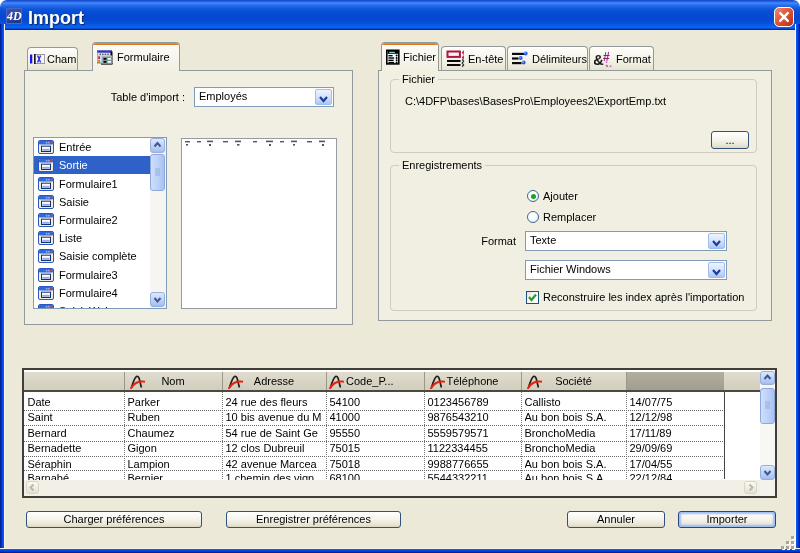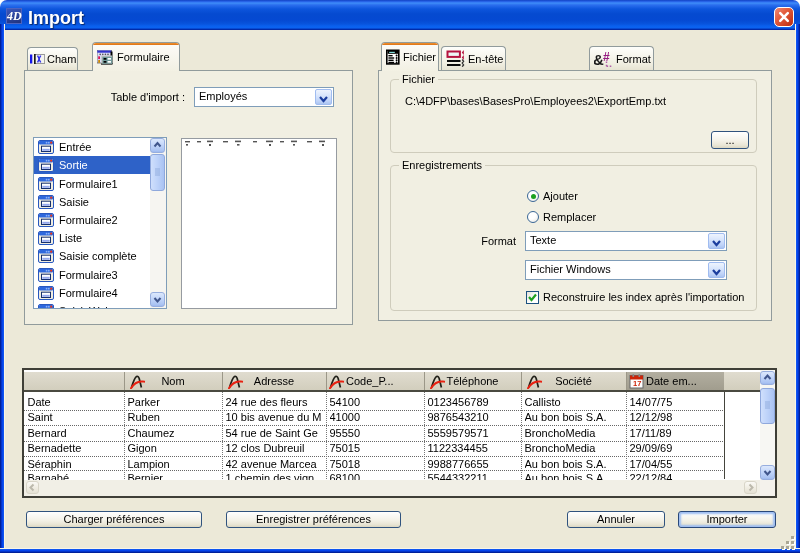--- a/index.html
+++ b/index.html
@@ -281,20 +281,34 @@
     <svg width="19" height="17" viewBox="0 0 19 17">
         <rect x="1.5" y="1.5" width="12.4" height="5.4" fill="#edf6f4" stroke="#b5123e" stroke-width="2"></rect>
         <rect x="1" y="10" width="13.5" height="2" fill="#0a0a0a"></rect>
         <rect x="1" y="14" width="13.5" height="2" fill="#0a0a0a"></rect>
         <path d="M17.8 0 L17.8 5 L15.8 2.5 Z" fill="#b5123e"></path>
         <path d="M17.8 5 L17.8 10 L15.8 7.5 Z" fill="#b5123e"></path>
         <path d="M16.2 9.5 l1.4 1.8 l-1.4 1.8 l1.4 1.8 l-1.4 1.8" stroke="#333" stroke-width="1.3" fill="none"></path>
       </svg>
     <span>En-tête</span>
   </div>
+  <div class="a tab" style="left:507px;top:46px;width:81px;height:24px">
+    <svg width="17" height="15" viewBox="0 0 17 15">
+        <rect x="0" y="1.8" width="12" height="2.2" fill="#0a0a0a"></rect>
+        <rect x="0" y="6.4" width="6.5" height="2.2" fill="#0a0a0a"></rect>
+        <rect x="0" y="11" width="9.5" height="2.2" fill="#0a0a0a"></rect>
+        <circle cx="13.6" cy="2.4" r="2" fill="#2858e8"></circle>
+        <circle cx="13" cy="1.8" r="0.9" fill="#7fb0ff"></circle>
+        <circle cx="8.6" cy="7" r="2" fill="#2858e8"></circle>
+        <circle cx="8" cy="6.4" r="0.9" fill="#7fb0ff"></circle>
+        <circle cx="11.6" cy="11.6" r="2" fill="#2858e8"></circle>
+        <circle cx="11" cy="11" r="0.9" fill="#7fb0ff"></circle>
+      </svg>
+    <span>Délimiteurs</span>
+  </div>
   <div class="a tab" style="left:589px;top:46px;width:65px;height:24px">
     <svg width="19" height="16" viewBox="0 0 19 16">
         <text x="-1" y="14" font-family="Liberation Sans" font-size="15" font-weight="bold" fill="#1a1a1a">&amp;</text>
         <text x="9" y="10" font-family="Liberation Sans" font-size="12" font-weight="bold" fill="#951b81">#</text>
         <path d="M12.5 10.5 v5 M12.5 15.2 h5.5" stroke="#b060a8" stroke-width="1.5" stroke-dasharray="1.6 1.6" fill="none"></path>
       </svg>
     <span>Format</span>
   </div>
 
   <div class="a grp" style="left:390px;top:79px;width:367px;height:74px">
@@ -371,30 +385,20 @@
         </svg>
         <span>Téléphone</span>
       </div>
     <div class="hcell" style="left:497px;width:105px">
         <svg class="aico" width="16" height="15" viewBox="0 0 16 15">
           <path d="M1.5 13.5 Q4.5 3.5 6.5 2.5 Q8.3 1.7 9.2 4.5 L11.4 13.5" stroke="#201f18" stroke-width="1.7" fill="none"></path>
           <path d="M0.5 15 Q5.5 6.2 13.5 7.6 L15 7.8" stroke="#e82010" stroke-width="2" fill="none"></path>
         </svg>
         <span>Société</span>
       </div>
-    <div class="hcell hleft" style="left:602px;width:97px;padding-left:3px;gap:2px">
-        <svg width="15" height="16" viewBox="0 0 15 16">
-          <rect x="1" y="2.5" width="13" height="12.5" fill="#fff" stroke="#666" stroke-width="1"></rect>
-          <rect x="1" y="2.5" width="13" height="4" fill="#cc2408"></rect>
-          <rect x="3.5" y="1" width="1.6" height="3" fill="#888"></rect>
-          <rect x="9.5" y="1" width="1.6" height="3" fill="#888"></rect>
-          <text x="4" y="13" font-size="7.5" font-weight="bold" fill="#cc2408" font-family="Liberation Sans">17</text>
-        </svg>
-        <span>Date em...</span>
-      </div>
     <div class="trow" style="top:24px">
         <span class="c1">Date</span>
         <span class="c2">Parker</span>
         <span class="c3">24 rue des fleurs</span>
         <span class="c4">54100</span>
         <span class="c5">0123456789</span>
         <span class="c6">Callisto</span>
         <span class="c7">14/07/75</span>
       </div>
     <div class="trow" style="top:39.5px">

